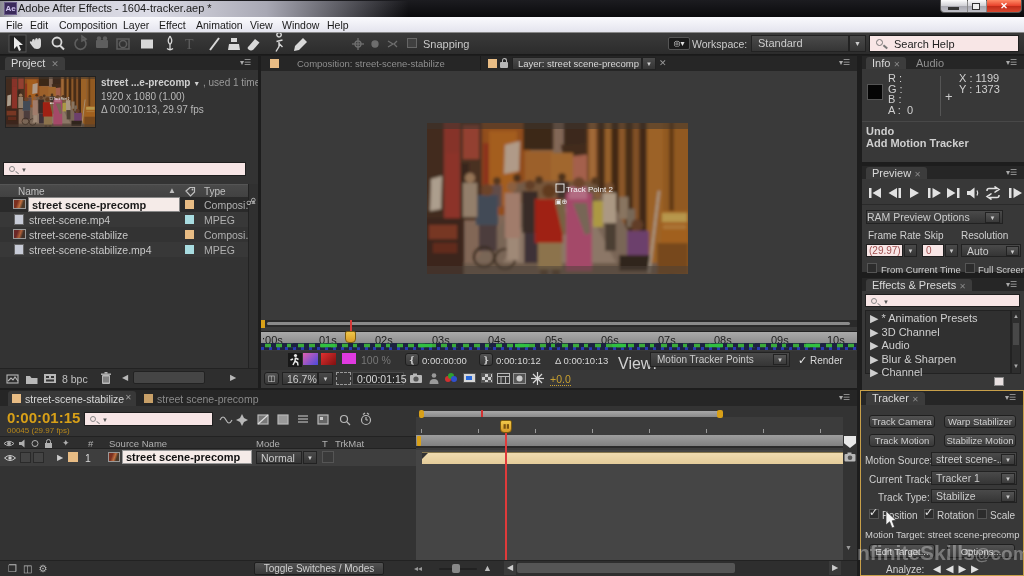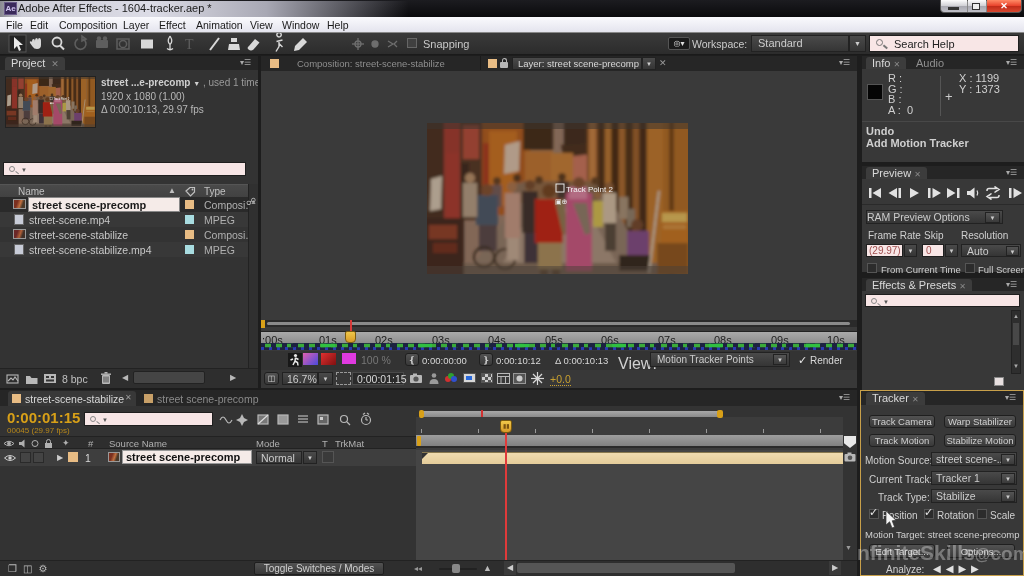--- a/index.html
+++ b/index.html
@@ -509,20 +509,27 @@
 
   <div class="abs" style="left:2px;top:222px;width:162px;height:112px;background:#383838;">
     <div class="abs" style="left:0;top:0;width:162px;height:13px;background:#262626;"></div>
     <div class="tab active" style="left:4px;top:1px;height:12px;line-height:12px;">Effects &amp; Presets <span style="color:#888;font-size:8px;">✕</span></div>
     <div class="panelmenu">▾☰</div>
     <div class="abs pink" style="left:3px;top:16px;width:155px;height:13px;">
       <span class="abs" style="left:5px;top:3px;width:6px;height:6px;border:1.3px solid #888;border-radius:50%;"></span>
     <span class="abs" style="left:11px;top:9px;width:4px;height:1.4px;background:#888;transform:rotate(40deg);"></span>
     <span class="abs" style="left:17px;top:4px;font-size:6px;color:#555;">▼</span>
     </div>
+    <div class="abs" style="left:3px;top:32px;width:146px;height:64px;background:#303030;border:1px solid #222;color:#cfcfcf;font-size:11px;">
+      <div style="padding:1px 0 0 4px;height:13.5px;">▶&nbsp;* Animation Presets</div>
+      <div style="padding:1px 0 0 4px;height:13.5px;">▶&nbsp;3D Channel</div>
+      <div style="padding:1px 0 0 4px;height:13.5px;">▶&nbsp;Audio</div>
+      <div style="padding:1px 0 0 4px;height:13.5px;">▶&nbsp;Blur &amp; Sharpen</div>
+      <div style="padding:1px 0 0 4px;height:13.5px;">▶&nbsp;Channel</div>
+    </div>
     <div class="abs" style="left:149px;top:32px;width:10px;height:64px;background:#2e2e2e;border:1px solid #222;">
       <span style="position:absolute;left:1px;top:2px;font-size:6px;color:#aaa;">▲</span>
       <span style="position:absolute;left:1px;top:52px;font-size:6px;color:#aaa;">▼</span>
       <span style="position:absolute;left:1px;top:12px;width:6px;height:22px;background:#484848;"></span>
     </div>
     <div class="abs" style="left:132px;top:99px;width:10px;height:9px;background:#e8e0e0;border:1px solid #888;"></div>
   </div>
 
   <div class="abs" style="left:0px;top:334px;width:164px;height:186px;background:#383838;border:1px solid #c8a04a;">
     <div class="abs" style="left:0;top:0;width:162px;height:14px;background:#262626;"></div>

